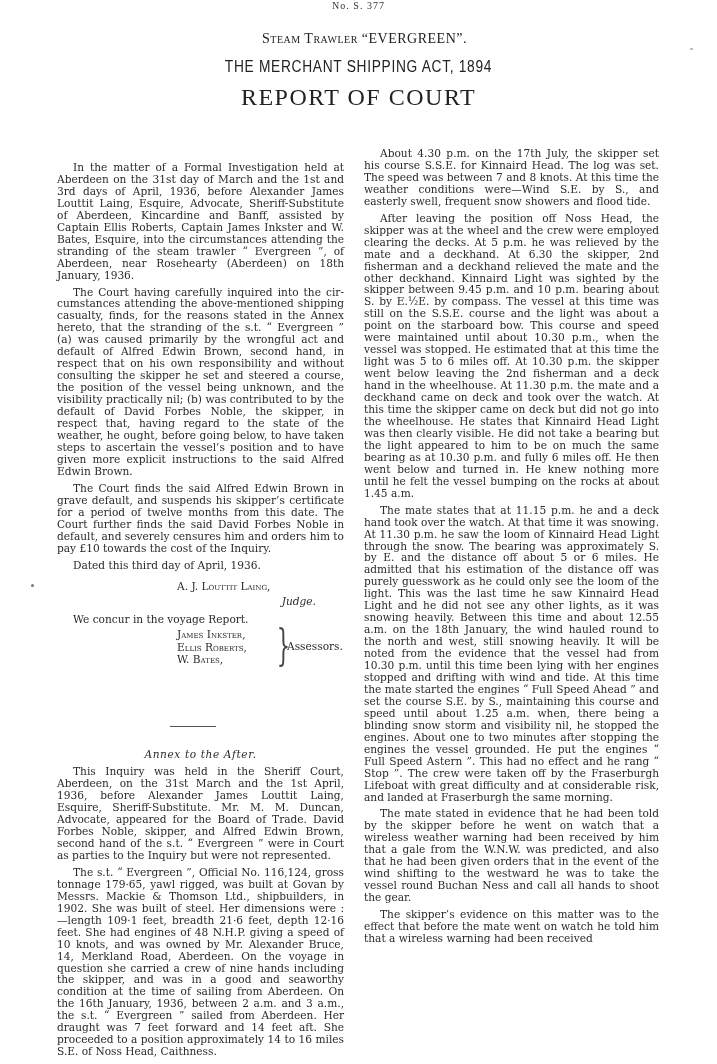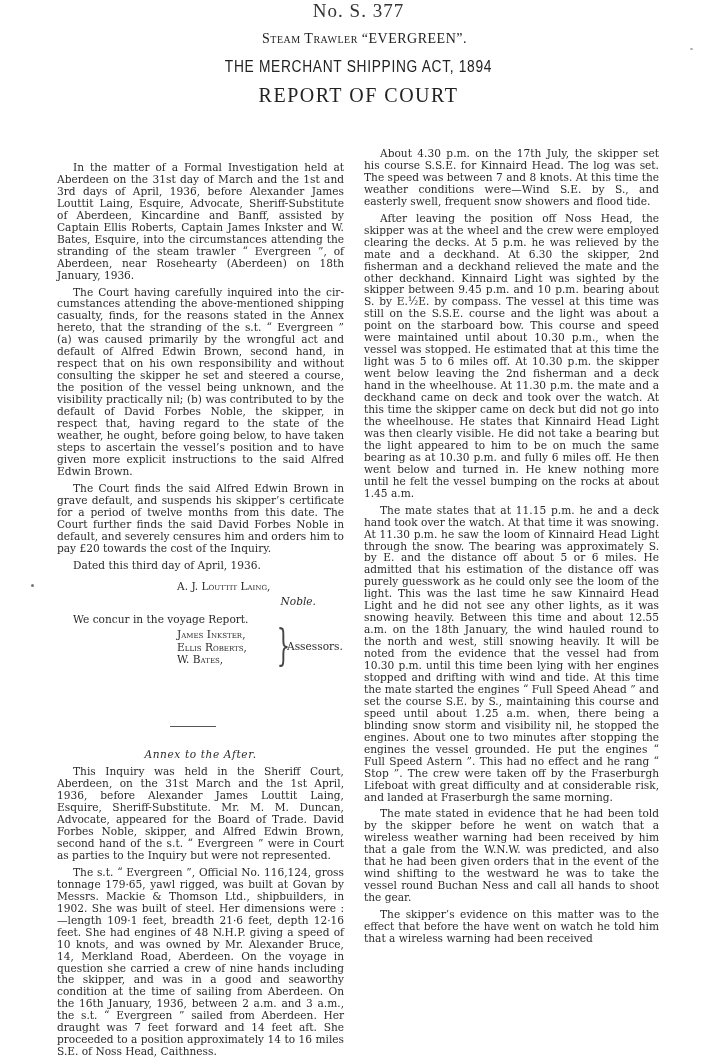--- a/index.html
+++ b/index.html
@@ -4,24 +4,24 @@
 <style>
   html, body { margin: 0; padding: 0; }
   body {
     width: 717px; height: 1064px; overflow: hidden;
     background: #ffffff; color: #2a2a2a;
     font-family: "DejaVu Serif", "Liberation Serif", serif;
     position: relative;
   }
   .abs { position: absolute; }
   .center { text-align: center; left: 0; width: 717px; }
-  #doc-number { top: 0px; font-family: "Liberation Serif", serif; font-size: 19px; letter-spacing: 1px; color:#333; }
+  #doc-number { top: 0px; font-family: "Liberation Serif", serif; font-size: 10px; letter-spacing: 1px; color:#333; }
   #vessel-title { top: 31px; font-family: "Liberation Serif", serif; font-size: 14px; font-variant: small-caps; letter-spacing: 0.5px; color:#222;padding-left:6px; }
   #act-title { top: 58px; font-family: "Liberation Sans", sans-serif; font-size: 16px; transform: scaleX(0.86); letter-spacing: 0.8px; color:#222; }
-  #report-title { top: 84px; font-family: "Liberation Serif", serif; font-size: 20px; letter-spacing: 1.5px; color:#222; }
+  #report-title { top: 84px; font-family: "Liberation Serif", serif; font-size: 24px; letter-spacing: 1.5px; color:#222; }
 
   .col { position: absolute; font-size: 10.6px; line-height: 11.95px; text-align: justify; hyphens: manual; }
   .col p { margin: 0; text-indent: 16px; }
   #left-col { left: 57px; width: 287px; top: 162px; }
   #right-col { left: 364px; width: 295px; top: 148px; }
   .gap { margin-top: 5px !important; }
 
   .sig { position: relative; text-indent: 0 !important; font-variant: small-caps; }
   .judge-name { padding-left: 120px; margin-top: 10px !important; }
   .judge-role { text-align: right; padding-right: 28px; font-style: italic; margin-top: 3px !important; }
@@ -39,24 +39,24 @@
 <body>
 
 <div class="abs center" id="doc-number">No. S. 377</div>
 <div class="abs center" id="vessel-title">Steam Trawler “EVERGREEN”.</div>
 <div class="abs center" id="act-title">THE MERCHANT SHIPPING ACT, 1894</div>
 <div class="abs center" id="report-title">REPORT OF COURT</div>
 
 <div class="col" id="left-col">
   <p>In the matter of a Formal Investigation held at Aberdeen on the 31st day of March and the 1st and 3rd days of April, 1936, before Alexander James Louttit Laing, Esquire, Advocate, Sheriff-Substitute of Aberdeen, Kincardine and Banff, assisted by Captain Ellis Roberts, Captain James Inkster and W. Bates, Esquire, into the circumstances attending the stranding of the steam trawler “ Evergreen ”, of Aberdeen, near Rosehearty (Aberdeen) on 18th January, 1936.</p>
   <p class="gap">The Court having carefully inquired into the cir­cumstances attending the above-mentioned shipping casualty, finds, for the reasons stated in the Annex hereto, that the stranding of the s.t. “ Evergreen ” (a) was caused primarily by the wrongful act and default of Alfred Edwin Brown, second hand, in respect that on his own responsibility and without consulting the skipper he set and steered a course, the position of the vessel being unknown, and the visibility practically nil; (b) was contributed to by the default of David Forbes Noble, the skipper, in respect that, having regard to the state of the weather, he ought, before going below, to have taken steps to ascertain the vessel’s position and to have given more explicit instructions to the said Alfred Edwin Brown.</p>
-  <p class="gap">The Court finds the said Alfred Edwin Brown in grave default, and suspends his skipper’s certificate for a period of twelve months from this date. The Court further finds the said David Forbes Noble in default, and severely censures him and orders him to pay £20 towards the cost of the Inquiry.</p>
+  <p class="gap">The Court finds the said Alfred Edwin Brown in grave default, and suspends his skipper’s certificate for a period of twelve months from this date. The Court further finds the said David Forbes Noble in default, and severely censures him and orders him to pay £10 towards the cost of the Inquiry.</p>
   <p class="gap">Dated this third day of April, 1936.</p>
   <p class="sig judge-name">A. J. Louttit Laing,</p>
-  <p class="judge-role">Noble.</p>
+  <p class="judge-role">Judge.</p>
   <p class="concur">We concur in the voyage Report.</p>
   <div class="assessors">
     <div class="names">
       <div>James Inkster,</div>
       <div>Ellis Roberts,</div>
       <div>W. Bates,</div>
     </div>
     <div class="brace">}</div>
     <div class="role">Assessors.</div>
   </div>
@@ -64,17 +64,17 @@
   <p class="annex-heading">Annex to the After.</p>
   <p class="gap">This Inquiry was held in the Sheriff Court, Aberdeen, on the 31st March and the 1st April, 1936, before Alexander James Louttit Laing, Esquire, Sheriff-Substitute. Mr. M. M. Duncan, Advocate, appeared for the Board of Trade. David Forbes Noble, skipper, and Alfred Edwin Brown, second hand of the s.t. “ Evergreen ” were in Court as parties to the Inquiry but were not represented.</p>
   <p class="gap">The s.t. “ Evergreen ”, Official No. 116,124, gross tonnage 179·65, yawl rigged, was built at Govan by Messrs. Mackie &amp; Thomson Ltd., ship­builders, in 1902. She was built of steel. Her dimensions were :—length 109·1 feet, breadth 21·6 feet, depth 12·16 feet. She had engines of 48 N.H.P. giving a speed of 10 knots, and was owned by Mr. Alexander Bruce, 14, Merkland Road, Aberdeen. On the voyage in question she carried a crew of nine hands including the skipper, and was in a good and seaworthy condition at the time of sailing from Aberdeen. On the 16th January, 1936, between 2 a.m. and 3 a.m., the s.t. “ Evergreen ” sailed from Aberdeen. Her draught was 7 feet forward and 14 feet aft. She proceeded to a position approxi­mately 14 to 16 miles S.E. of Noss Head, Caithness.</p>
 </div>
 
 <div class="col" id="right-col">
   <p>About 4.30 p.m. on the 17th July, the skipper set his course S.S.E. for Kinnaird Head. The log was set. The speed was between 7 and 8 knots. At this time the weather conditions were—Wind S.E. by S., and easterly swell, frequent snow showers and flood tide.</p>
   <p class="gap">After leaving the position off Noss Head, the skipper was at the wheel and the crew were em­ployed clearing the decks. At 5 p.m. he was re­lieved by the mate and a deckhand. At 6.30 the skipper, 2nd fisherman and a deckhand relieved the mate and the other deckhand. Kinnaird Light was sighted by the skipper between 9.45 p.m. and 10 p.m. bearing about S. by E.½E. by compass. The vessel at this time was still on the S.S.E. course and the light was about a point on the starboard bow. This course and speed were maintained until about 10.30 p.m., when the vessel was stopped. He estimated that at this time the light was 5 to 6 miles off. At 10.30 p.m. the skipper went below leaving the 2nd fisher­man and a deck hand in the wheelhouse. At 11.30 p.m. the mate and a deckhand came on deck and took over the watch. At this time the skipper came on deck but did not go into the wheelhouse. He states that Kinnaird Head Light was then clearly visible. He did not take a bearing but the light appeared to him to be on much the same bearing as at 10.30 p.m. and fully 6 miles off. He then went below and turned in. He knew nothing more until he felt the vessel bumping on the rocks at about 1.45 a.m.</p>
   <p class="gap">The mate states that at 11.15 p.m. he and a deck hand took over the watch. At that time it was snowing. At 11.30 p.m. he saw the loom of Kinnaird Head Light through the snow. The bear­ing was approximately S. by E. and the distance off about 5 or 6 miles. He admitted that his estima­tion of the distance off was purely guesswork as he could only see the loom of the light. This was the last time he saw Kinnaird Head Light and he did not see any other lights, as it was snowing heavily. Between this time and about 12.55 a.m. on the 18th January, the wind hauled round to the north and west, still snowing heavily. It will be noted from the evidence that the vessel had from 10.30 p.m. until this time been lying with her engines stopped and drifting with wind and tide. At this time the mate started the engines “ Full Speed Ahead ” and set the course S.E. by S., maintaining this course and speed until about 1.25 a.m. when, there being a blinding snow storm and visibility nil, he stopped the engines. About one to two minutes after stopping the engines the vessel grounded. He put the engines “ Full Speed Astern ”. This had no effect and he rang “ Stop ”. The crew were taken off by the Fraserburgh Lifeboat with great difficulty and at considerable risk, and landed at Fraserburgh the same morning.</p>
   <p class="gap">The mate stated in evidence that he had been told by the skipper before he went on watch that a wireless weather warning had been received by him that a gale from the W.N.W. was predicted, and also that he had been given orders that in the event of the wind shifting to the westward he was to take the vessel round Buchan Ness and call all hands to shoot the gear.</p>
-  <p class="gap">The skipper’s evidence on this matter was to the effect that before the have went on watch he told him that a wireless warning had been received</p>
+  <p class="gap">The skipper’s evidence on this matter was to the effect that before the mate went on watch he told him that a wireless warning had been received</p>
 </div>
 
 <span class="speck" style="left:31px;top:584px;width:3px;height:3px;"></span>
 <span class="speck" style="left:690px;top:48px;width:3px;height:2px;background:#aaa;"></span>
 
 </body></html>

